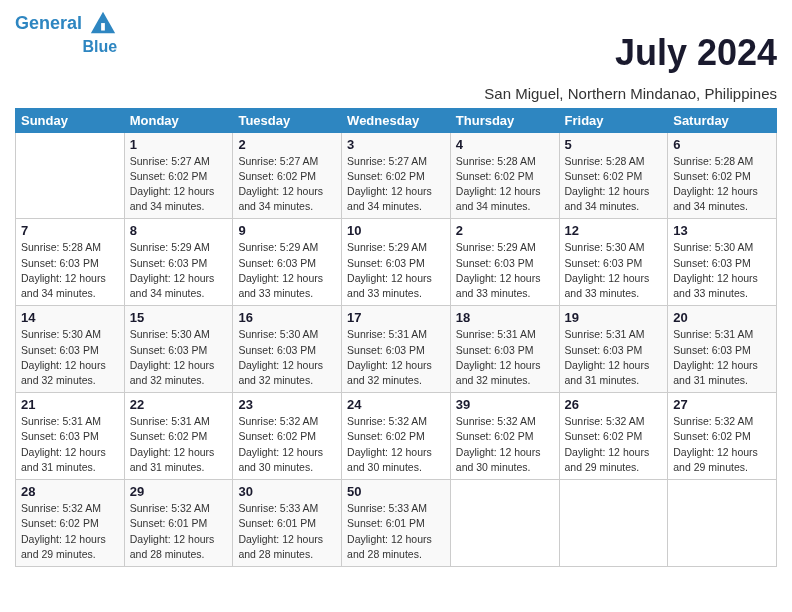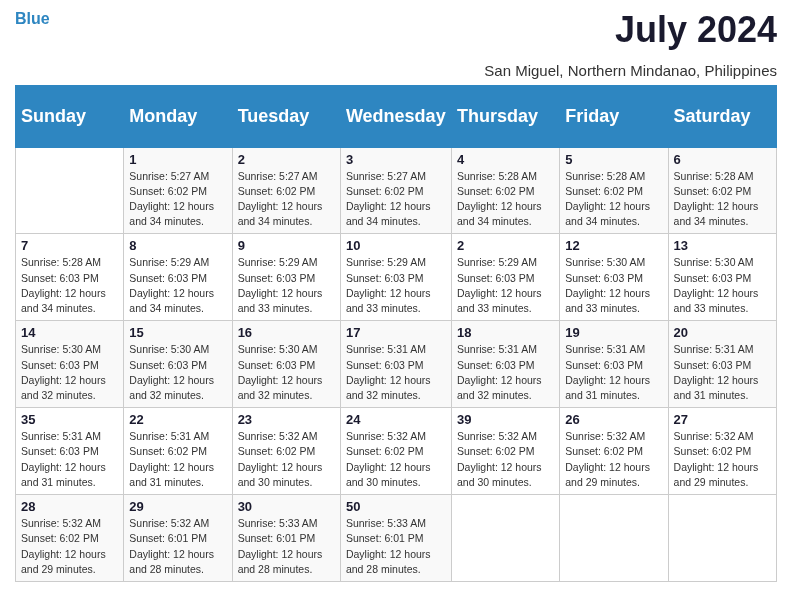--- a/index.html
+++ b/index.html
@@ -36,37 +36,38 @@
       margin-left: 2px;
     }
     .title-area {
       text-align: right;
     }
     .month-title {
       font-size: 36px;
       font-weight: bold;
       color: #1a1a2e;
       line-height: 1.1;
+      margin-top: 23px;
     }
     .subtitle {
       font-size: 15px;
       color: #333;
       margin-top: 12px;
     }
     table {
       width: 100%;
       border-collapse: collapse;
       font-size: 11px;
     }
     thead th {
       background-color: #2e86c1;
       color: #fff;
       text-align: left;
-      padding: 20px 5px;
-      font-size: 18px;
+      padding: 4px 5px;
+      font-size: 13px;
       font-weight: bold;
       border: 1px solid #2e86c1;
     }
     tbody td {
       border: 1px solid #ccc;
       vertical-align: top;
       padding: 4px 5px;
       width: 108px;
       min-height: 80px;
       background: #fff;
@@ -89,20 +90,27 @@
     .empty-cell {
       background: #fff !important;
     }
   </style>
 </head>
 <body>
 
 <div class="header-area">
   <div class="logo">
     <div>
+      <div class="logo-text">
+        <span>General</span>
+        <svg class="logo-icon" viewBox="0 0 30 30" style="display:inline-block;vertical-align:middle;margin-left:2px;">
+          <polygon points="15,2 28,25 2,25" fill="#2e86c1"></polygon>
+          <rect x="13" y="14" width="4" height="8" fill="#fff"></rect>
+        </svg>
+      </div>
       <div class="logo-text" style="color:#2e86c1;font-size:16px;text-align:right;">Blue</div>
     </div>
   </div>
   <div class="title-area">
     <div class="month-title">July 2024</div>
     <div class="subtitle">San Miguel, Northern Mindanao, Philippines</div>
   </div>
 </div>
 
 <table>
@@ -280,21 +288,21 @@
         <span class="day-number">20</span>
         <div class="day-info">
           <span>Sunrise: 5:31 AM</span><br>
           <span>Sunset: 6:03 PM</span><br>
           <span>Daylight: 12 hours and 31 minutes.</span>
         </div>
       </td>
       </tr>
       <tr>
         <td>
-        <span class="day-number">35</span>
+        <span class="day-number">21</span>
         <div class="day-info">
           <span>Sunrise: 5:31 AM</span><br>
           <span>Sunset: 6:03 PM</span><br>
           <span>Daylight: 12 hours and 31 minutes.</span>
         </div>
       </td>
         <td>
         <span class="day-number">22</span>
         <div class="day-info">
           <span>Sunrise: 5:31 AM</span><br>

